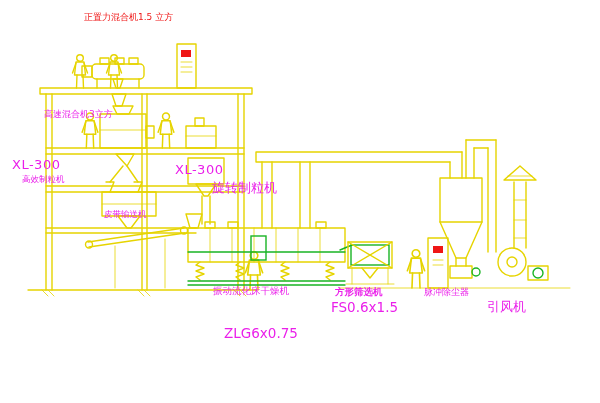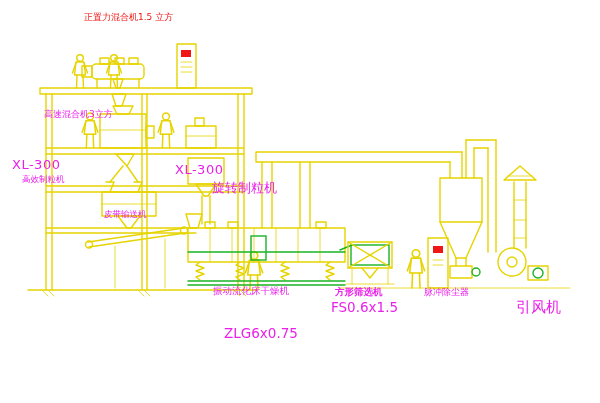--- a/index.html
+++ b/index.html
@@ -28,21 +28,21 @@
   .lbl-xl-left{left:12px;top:158px;font-size:13px;letter-spacing:.5px;}
   .lbl-gran-left{left:10px;top:175px;font-size:8.5px;margin-left:12px;}
   .lbl-xl-center{left:175px;top:163px;font-size:13px;letter-spacing:.5px;}
   .lbl-gran-center{left:175px;top:181px;font-size:13px;margin-left:37px;}
   .lbl-belt{left:104px;top:210px;font-size:8.5px;}
   .lbl-dryer{left:213px;top:286px;font-size:9.5px;}
   .lbl-dryer-model{left:224px;top:298px;font-size:13.5px;margin-top:29px;}
   .lbl-sifter{left:335px;top:287px;font-size:9.5px;font-weight:bold;}
   .lbl-sifter-model{left:331px;top:301px;font-size:13.5px;}
   .lbl-dust{left:424px;top:288px;font-size:9px;}
-  .lbl-fan{left:516px;top:300px;font-size:15px;}
+  .lbl-fan{left:487px;top:300px;font-size:13px;}
 </style>
 </head>
 <body>
 
 <div class="canvas">
 
   <svg width="600" height="403" viewBox="0 0 600 403">
     <defs>
       <g id="person">
         <circle cx="0" cy="-30" r="3.3"></circle>

